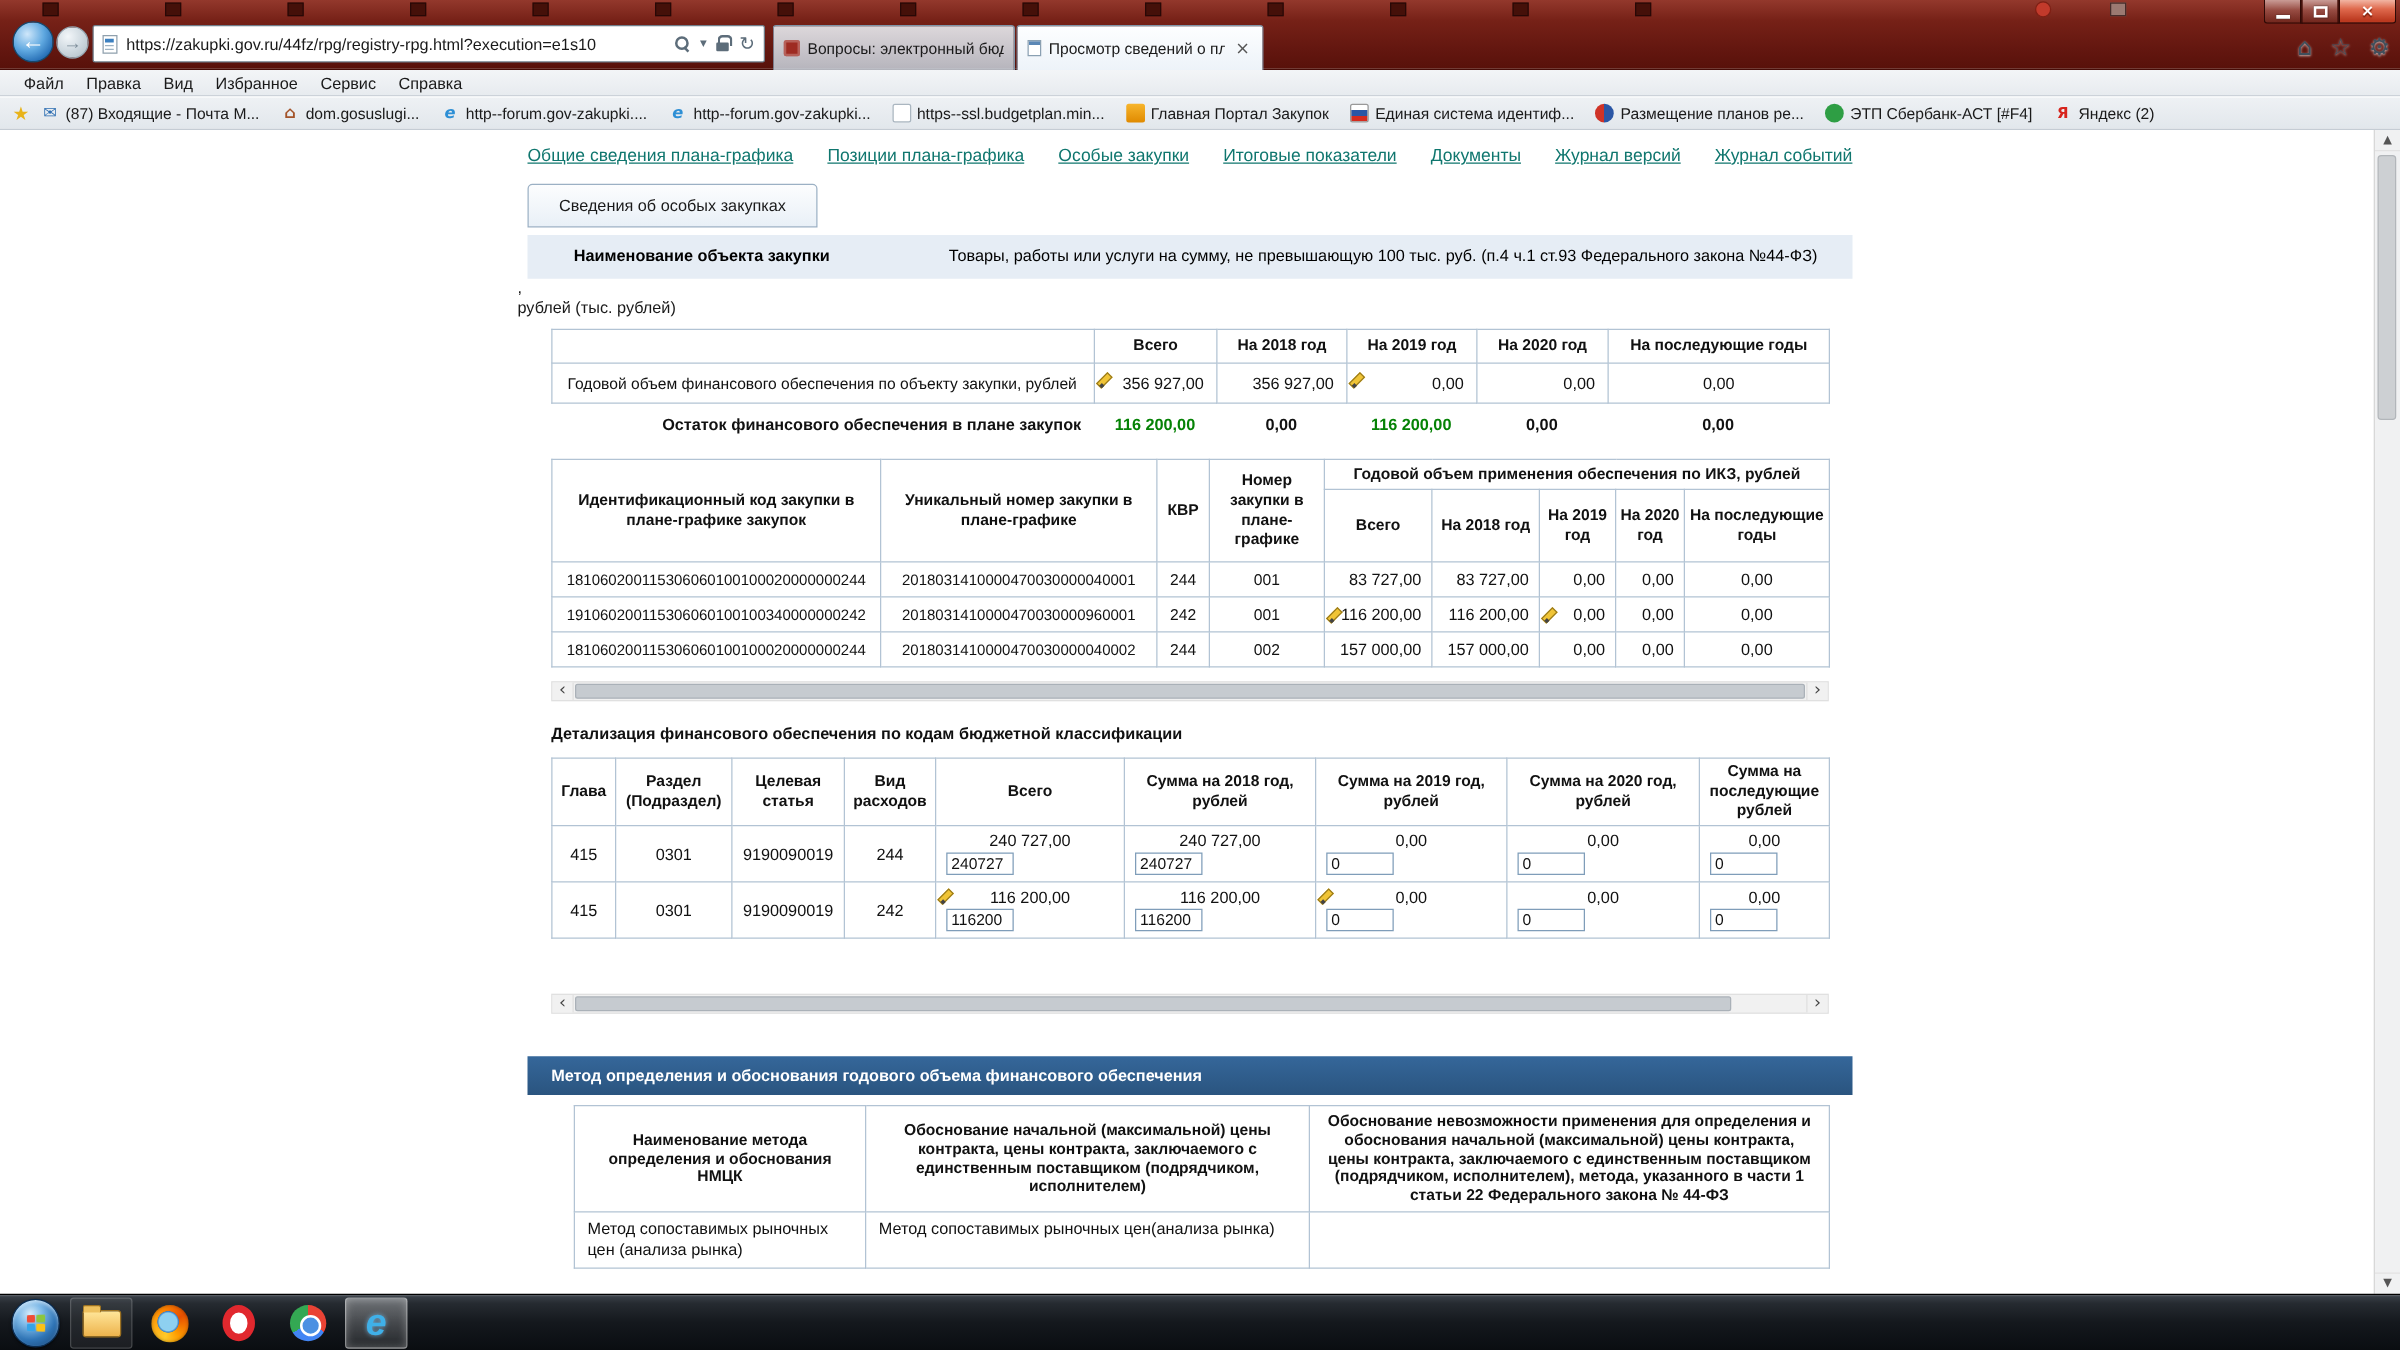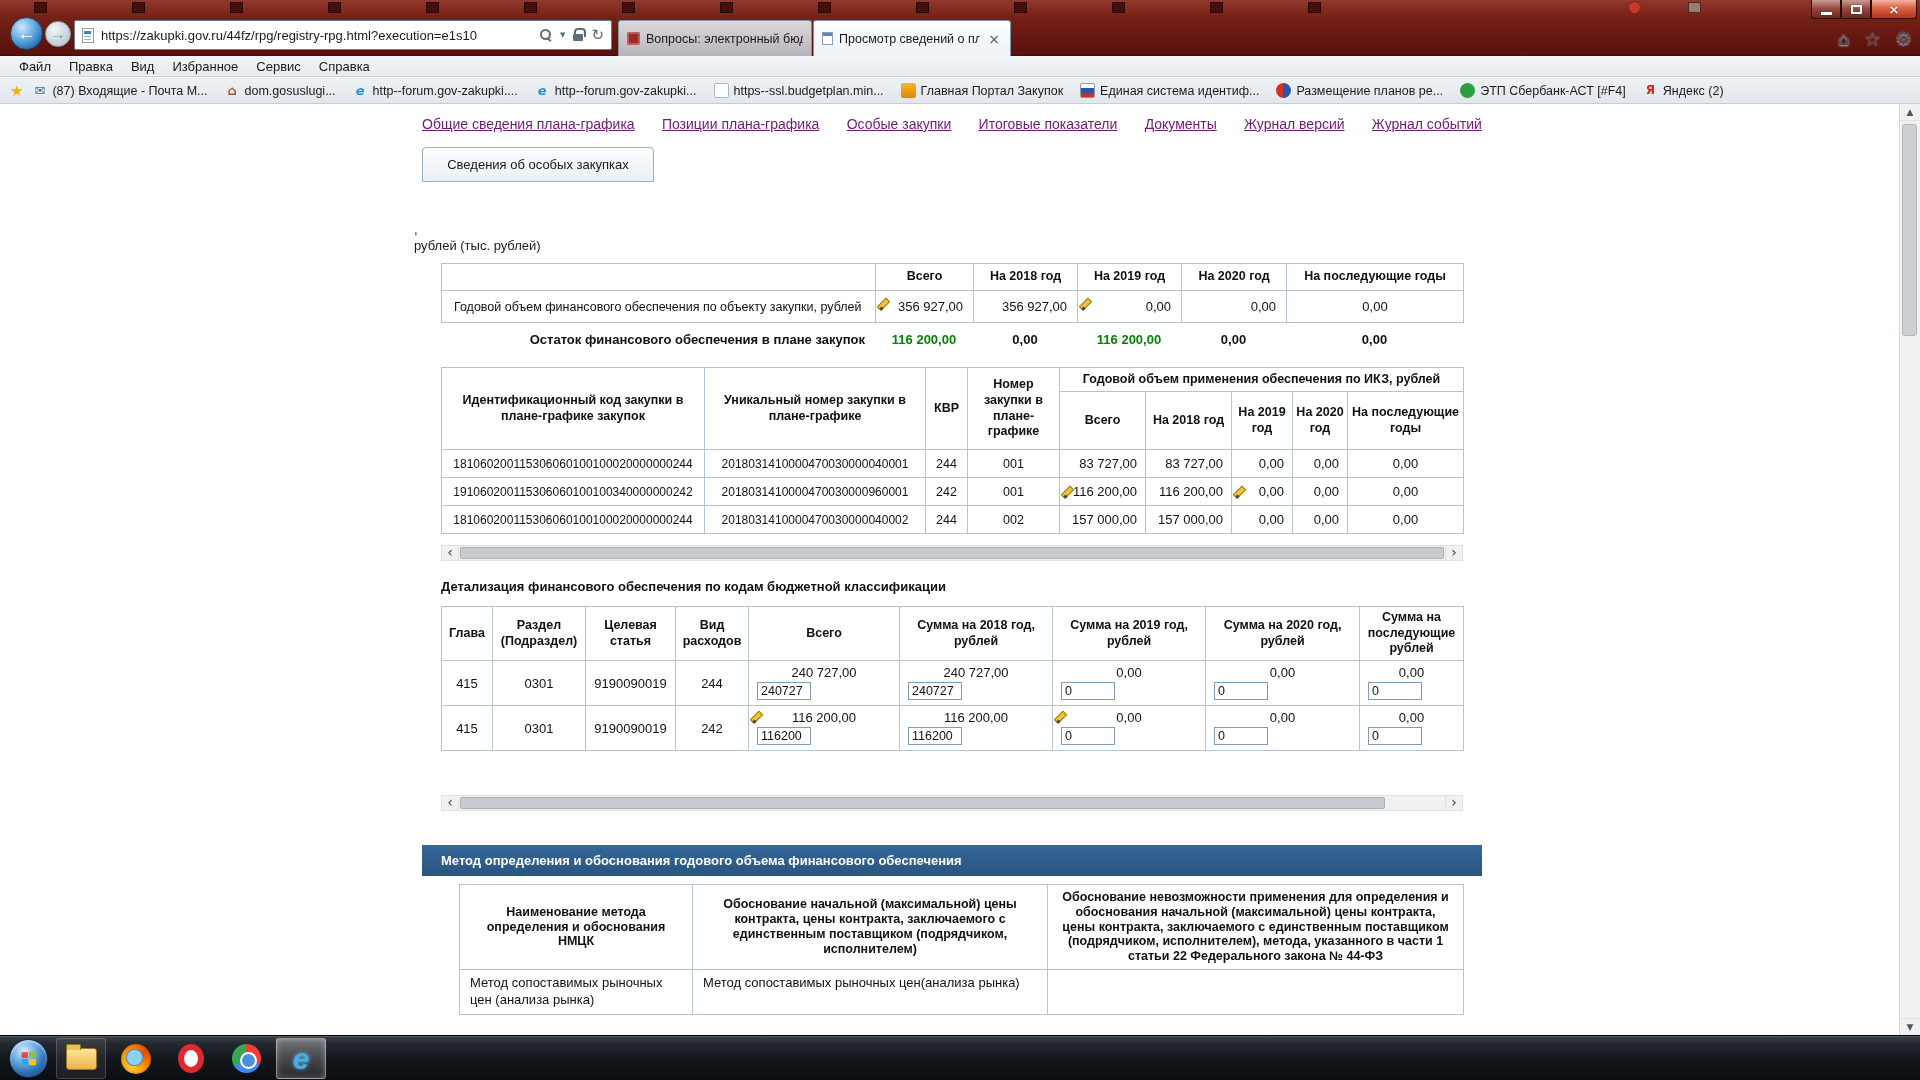--- a/index.html
+++ b/index.html
@@ -67,21 +67,21 @@
   .fi-page{background:#fff;border:1px solid #aab6c0;}
   .fi-zak{background:linear-gradient(#f7b52c,#e08a00);}
   .fi-flag{background:linear-gradient(180deg,#fff 33%,#2a56a5 33% 66%,#d52b1e 66%);border:1px solid #999;}
   .fi-circ{background:linear-gradient(90deg,#cf3327 50%,#2a56a5 50%);border-radius:50%;}
   .fi-sber{background:#2e9e44;border-radius:50%;}
   .fi-ya::before{content:"Я";color:#d7241c;font-weight:bold;font-size:12px;}
 
   
   .content{position:absolute;top:104px;left:0;width:1899px;height:931px;background:#fff;overflow:hidden;}
   .navlinks{position:absolute;left:422px;top:12px;width:1060px;display:flex;justify-content:space-between;}
-  .navlinks a{font-size:14px;color:#701a75;text-decoration:underline;white-space:nowrap;cursor:pointer;}
+  .navlinks a{font-size:14px;color:#0f766e;text-decoration:underline;white-space:nowrap;cursor:pointer;}
   .spec-tab{position:absolute;left:422px;top:43px;width:232px;height:35px;border:1px solid #9bb0c4;border-radius:4px 4px 0 0;
     background:linear-gradient(#fcfdfe,#e9f0f7);font-size:13px;text-align:center;line-height:33px;color:#1a1a1a;}
   .band{position:absolute;left:422px;top:84px;width:1060px;height:35px;background:#e6edf5;}
   .band .lbl{position:absolute;left:37px;top:9px;font-size:13px;font-weight:bold;}
   .band .val{position:absolute;left:337px;top:9px;font-size:13px;}
   .clipped{position:absolute;left:414px;top:118px;font-size:13px;line-height:16px;color:#1a1a1a;}
   .clipped span{display:block;}
 
   table.grid{position:absolute;border-collapse:collapse;table-layout:fixed;background:#fff;}
   .grid th,.grid td{border:1px solid #b2c3d4;color:#111;overflow:hidden;}
@@ -299,20 +299,24 @@
       <a>Позиции плана-графика</a>
       <a>Особые закупки</a>
       <a>Итоговые показатели</a>
       <a>Документы</a>
       <a>Журнал версий</a>
       <a>Журнал событий</a>
     </div>
 
     <div class="spec-tab">Сведения об особых закупках</div>
 
+    <div class="band">
+      <span class="lbl">Наименование объекта закупки</span>
+      <span class="val">Товары, работы или услуги на сумму, не превышающую 100 тыс. руб. (п.4 ч.1 ст.93 Федерального закона №44-ФЗ)</span>
+    </div>
 
     <div class="clipped">
       <span>,</span>
       <span>рублей (тыс. рублей)</span>
     </div>
 
     <table class="grid t1" style="left:441px;top:159px;width:1022px">
       <colgroup>
           <col style="width:434px">
           <col style="width:98px">

